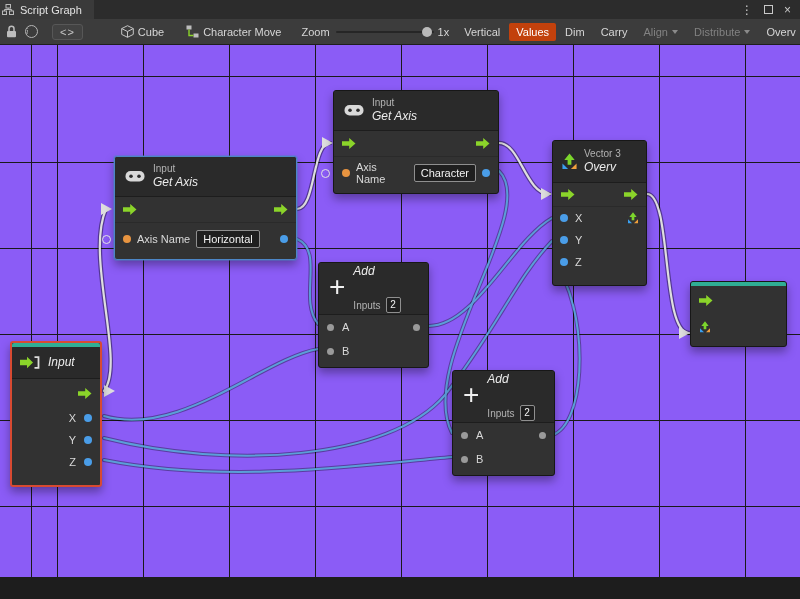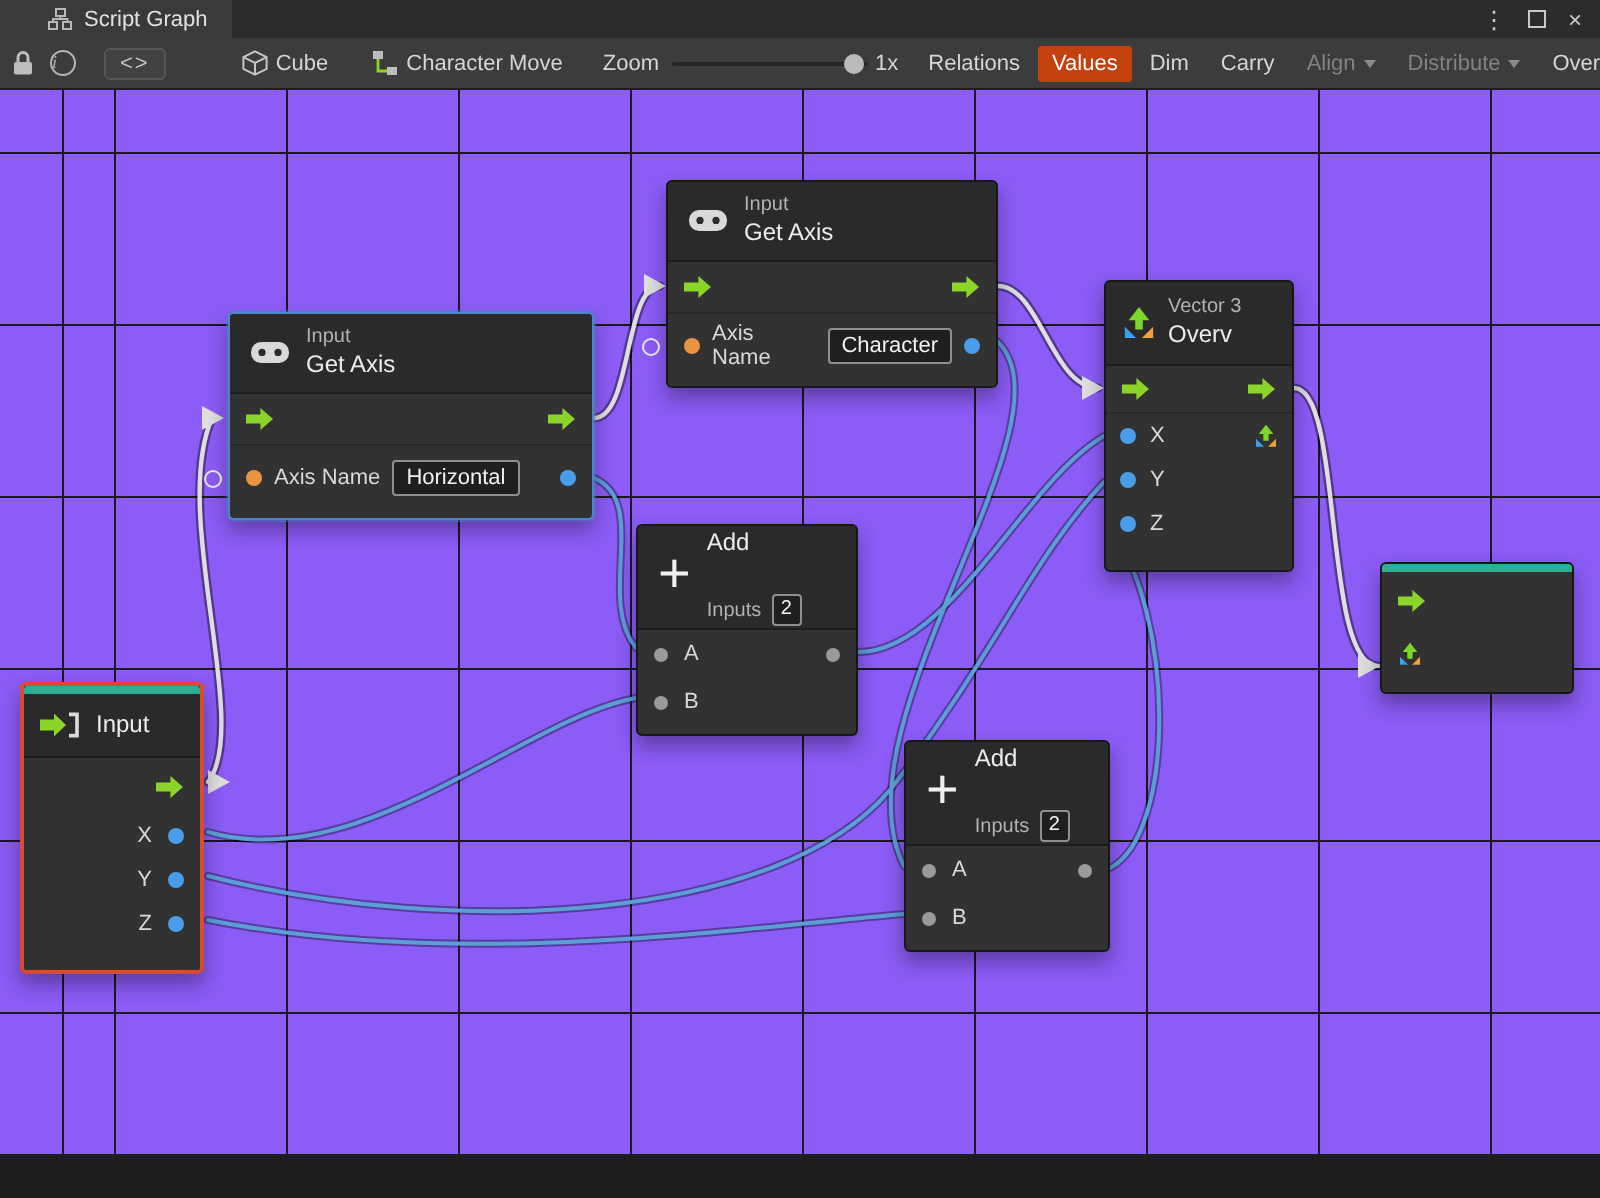--- a/index.html
+++ b/index.html
@@ -2,21 +2,21 @@
 <html><head>
 <meta charset="utf-8">
 <style>
   *{box-sizing:border-box;margin:0;padding:0;}
   html,body{background:#191919;}
   body{font-family:"Liberation Sans","DejaVu Sans",sans-serif;}
   .app{position:relative;width:800px;height:599px;overflow:hidden;background:#212121;}
 
   
   .tabbar{position:absolute;top:0;left:0;right:0;height:19px;background:#2c2c2c;display:flex;align-items:stretch;z-index:30;}
-  .tab{display:flex;align-items:center;gap:6px;padding:0 12px 0 24px;background:#3a3a3a;font-size:11px;color:#e2e2e2;}
+  .tab{display:flex;align-items:center;gap:6px;padding:0 12px 0 2px;background:#3a3a3a;font-size:11px;color:#e2e2e2;}
   .winctrl{margin-left:auto;display:flex;align-items:center;gap:11px;padding:0 9px;color:#c9c9c9;font-size:12px;}
   .winctrl span{cursor:default;line-height:1;}
   .maxbox{width:9px;height:9px;border:1px solid #c9c9c9;display:inline-block;}
 
   
   .toolbar{position:absolute;top:19px;left:0;right:0;height:26px;background:#3c3c3c;border-bottom:1px solid #1e1e1e;display:flex;align-items:center;padding:0 6px;font-size:11px;color:#d6d6d6;white-space:nowrap;overflow:hidden;z-index:30;}
   .titem{display:inline-flex;align-items:center;gap:4px;flex:none;}
   .info-circle{width:13px;height:13px;border:1px solid #b5b5b5;border-radius:50%;font-size:9px;line-height:11px;text-align:center;color:#b5b5b5;font-style:italic;font-family:"Liberation Serif",serif;}
   .code-glyph{color:#c8c8c8;font-size:11px;border:1px solid #575757;border-radius:3px;padding:1px 7px;background:#424242;letter-spacing:1px;}
   .slider-track{width:98px;height:2px;background:#262626;position:relative;border-radius:1px;}
@@ -37,21 +37,21 @@
   .bshadow{stroke:rgba(0,0,0,.35);stroke-width:4;fill:none;stroke-linecap:round;}
   .bdata{stroke:#5b9fd8;stroke-width:2;fill:none;stroke-linecap:round;}
   .warrow{fill:#dedede;}
 
   
   .node{position:absolute;background:#323232;border:1px solid #171717;border-radius:3px;box-shadow:0 5px 10px rgba(0,0,0,.35);font-size:11px;color:#d6d6d6;z-index:10;}
   .node.sel-blue{border-color:#4c86c6;box-shadow:0 0 0 1px rgba(76,134,198,.40),0 5px 10px rgba(0,0,0,.35);}
   .node.sel-red{border:2px solid #d84a32;}
   .n-header{display:flex;align-items:center;gap:8px;padding:0 10px;background:#2a2a2a;border-bottom:1px solid #1d1d1d;border-radius:2px 2px 0 0;}
   .n-cat{font-size:10px;color:#b2b2b2;line-height:1.3;}
-  .n-title{font-size:12px;color:#ececec;line-height:1.3;}
+  .n-title{font-size:12px;color:#ececec;line-height:1.3;font-style:italic;}
   .flow-row{display:flex;align-items:center;justify-content:space-between;height:26px;padding:0 8px;border-bottom:1px solid #2a2a2a;}
   .val-row{display:flex;align-items:center;gap:6px;height:32px;padding:0 8px;}
   .dot{width:8px;height:8px;border-radius:50%;display:inline-block;flex:none;}
   .dot.blue{background:#4a9de8;}
   .dot.orange{background:#e89440;}
   .dot.gray{width:7px;height:7px;background:#9a9a9a;}
   .mla{margin-left:auto;}
   .p-label{color:#d9d9d9;}
   .field{background:#1f1f1f;border:1px solid #8f8f8f;border-radius:2px;padding:1px 6px;color:#f2f2f2;font-size:11px;line-height:1.3;}
   .oport{position:absolute;left:-13px;width:9px;height:9px;border:1.5px solid #e3e3e3;border-radius:50%;background:transparent;}
@@ -131,21 +131,21 @@
         </svg>
       <span>Character Move</span>
     </span>
 
     <span class="titem ml20">Zoom</span>
     <span class="titem ml6 slider-track">
       <span class="slider-thumb"></span>
     </span>
     <span class="titem ml4">1x</span>
 
-    <span class="tbtn ml8">Relations</span>
+    <span class="tbtn ml8">Vertical</span>
     <span class="tbtn active ml2">Values</span>
     <span class="tbtn ml2">Dim</span>
     <span class="tbtn ml2">Carry</span>
     <span class="tbtn disabled ml2">
       <span>Align</span>
       <span class="caret"></span>
     </span>
     <span class="tbtn disabled ml2">
       <span>Distribute</span>
       <span class="caret"></span>

